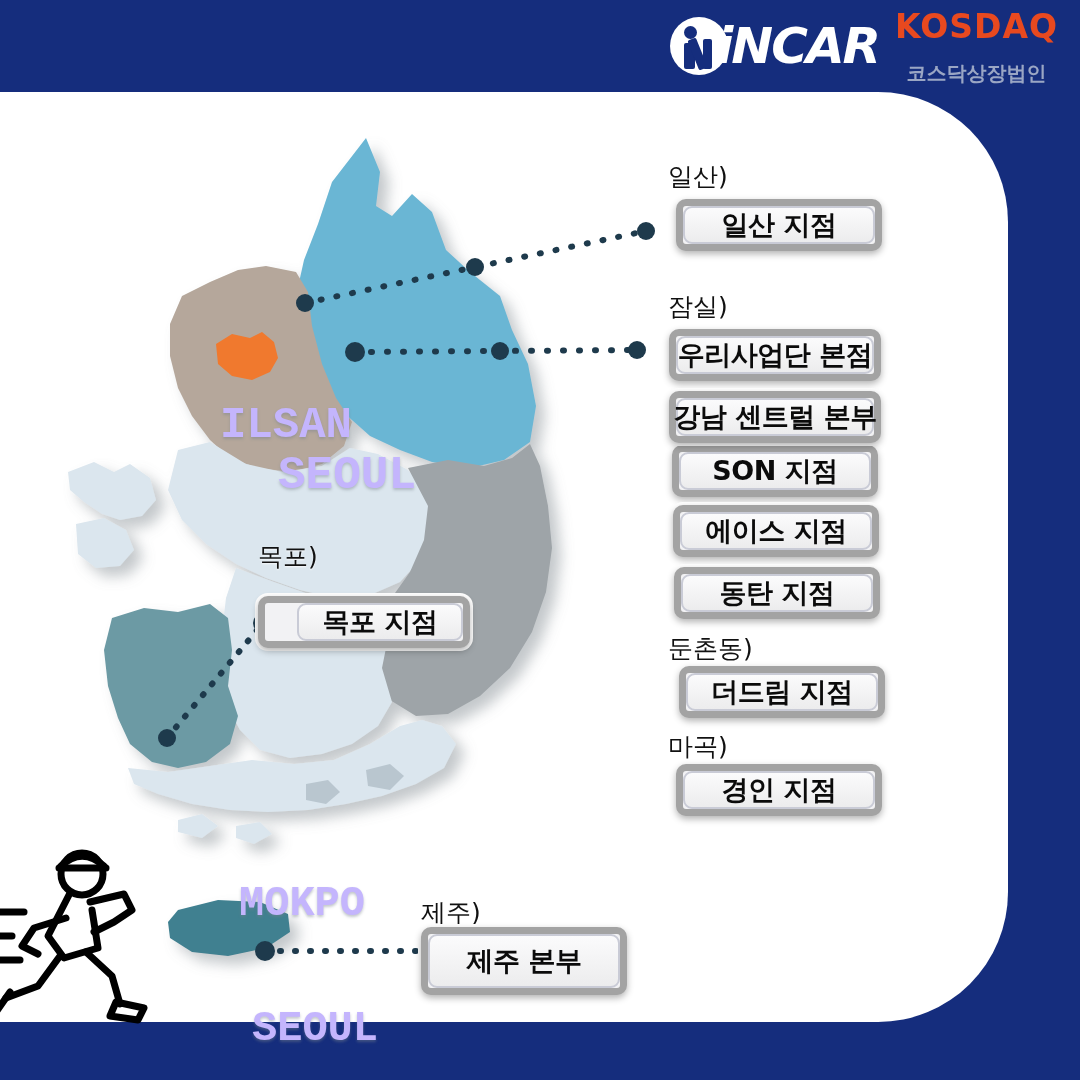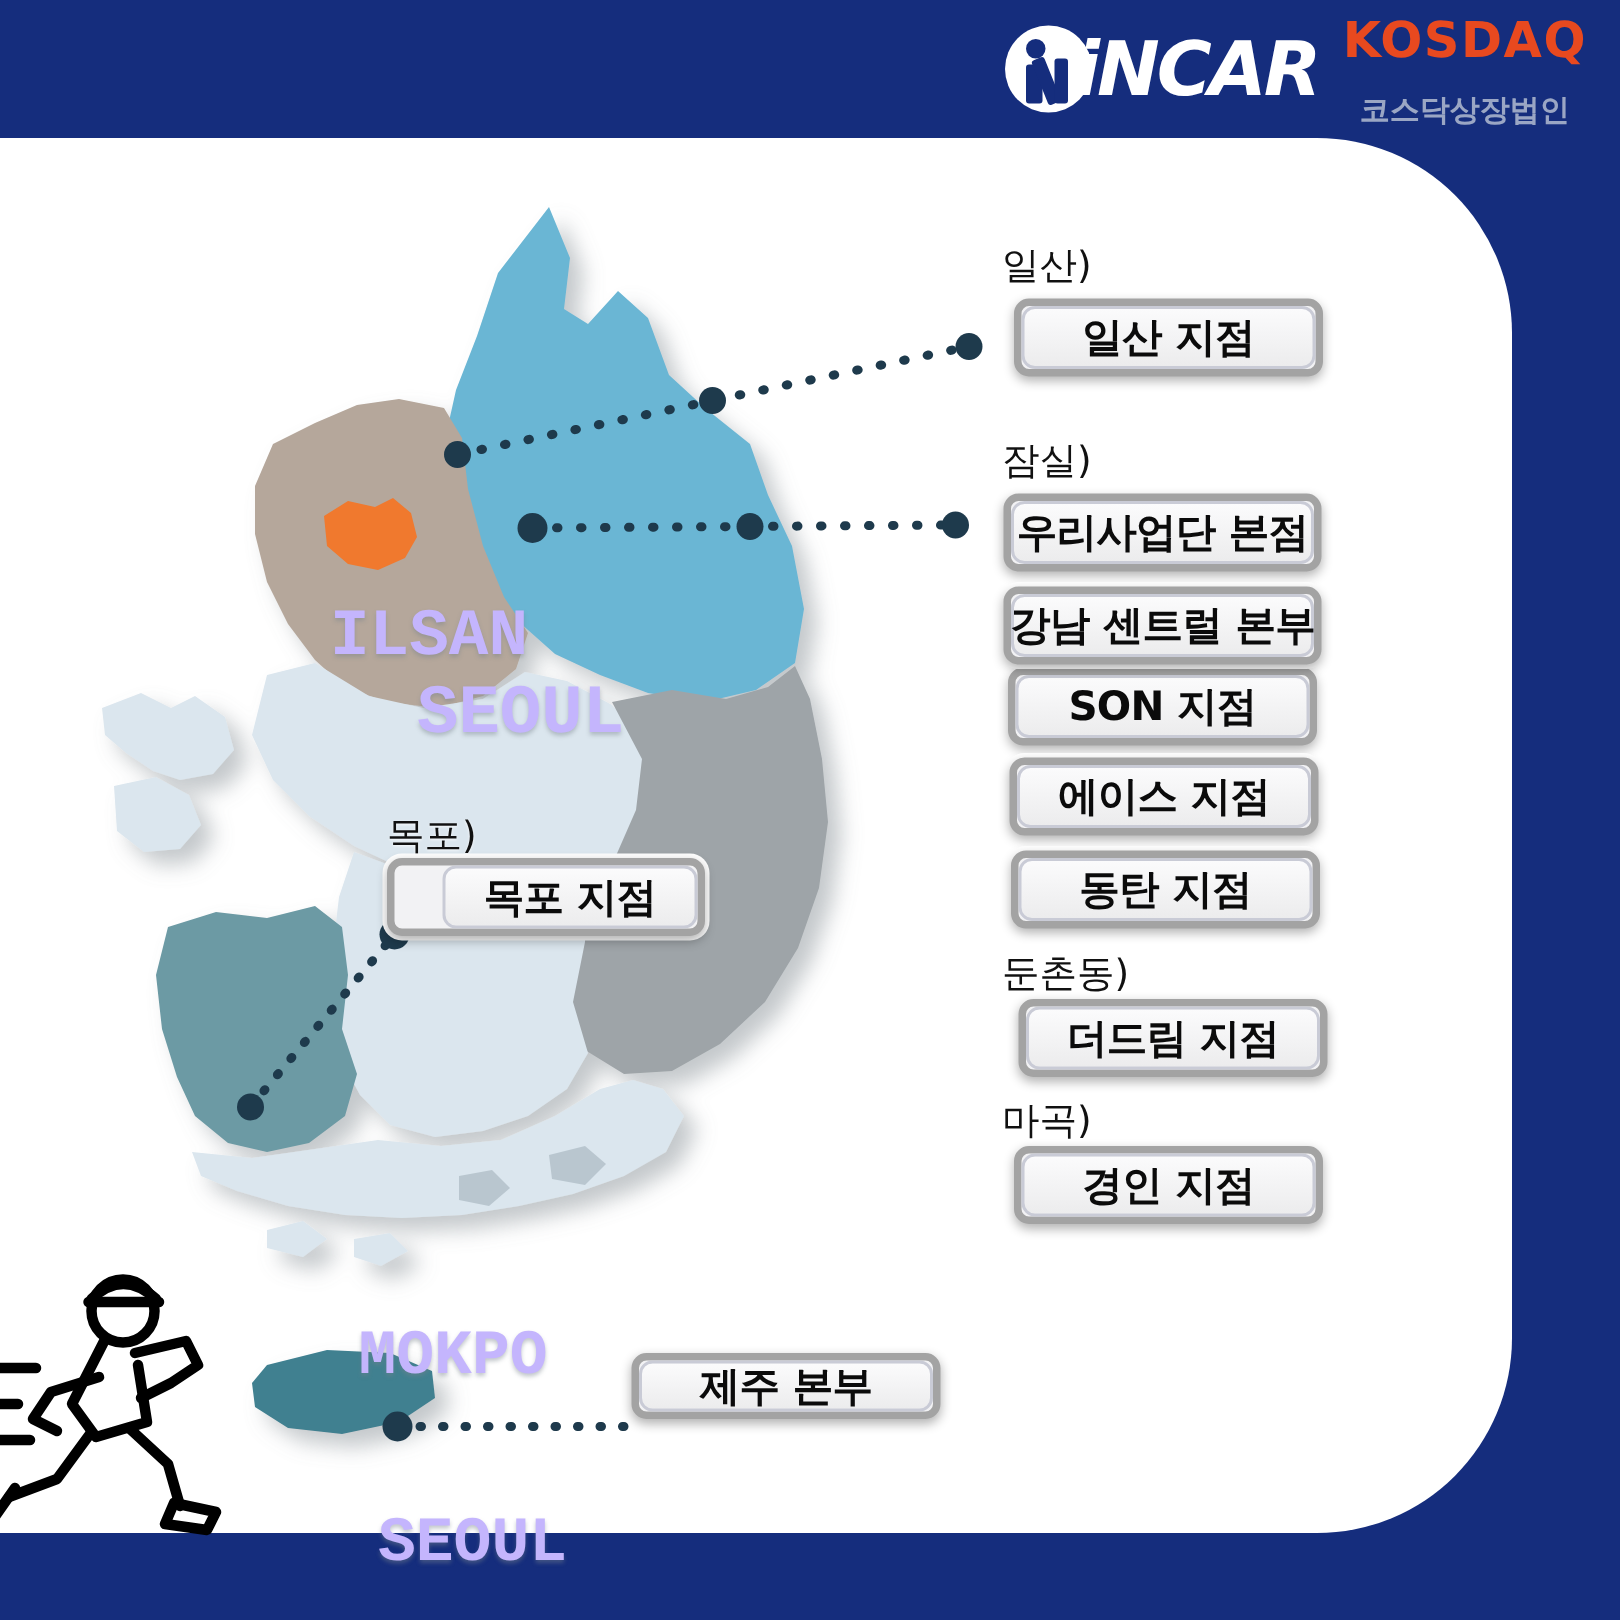--- a/index.html
+++ b/index.html
@@ -87,21 +87,21 @@
   
   .labels{position:absolute;left:0;top:0;width:1080px;height:1080px;z-index:20;}
   .grp-title{
     position:absolute;color:#111111;font-weight:normal;font-size:25px;
     font-family:"DejaVu Sans",sans-serif;white-space:nowrap;
     text-shadow:0 1px 2px rgba(255,255,255,.9);
   }
   .pill{
     position:absolute;box-sizing:border-box;
     background:#f2f2f4;
-    border:5px solid #a3a3a3;
+    border:7px solid #a3a3a3;
     border-radius:10px;
     box-shadow:0 3px 7px rgba(0,0,0,.30), 0 0 0 3px #ffffff;
     display:flex;align-items:flex-end;justify-content:center;
   }
   .pill-inner{
     box-sizing:border-box;width:100%;height:100%;
     border:2px solid #c9cbd6;border-radius:9px;
     background:linear-gradient(180deg,#fbfbfc 0%,#ececed 100%);
     display:flex;align-items:center;justify-content:center;
   }
@@ -267,28 +267,28 @@
     </div>
 
     <div class="grp-title" style="left:668px;top:730px;">마곡)</div>
     <div class="pill" style="left:676px;top:764px;width:206px;height:52px;">
       <div class="pill-inner">
           <span class="pill-text">경인 지점</span>
         </div>
     </div>
 
     <div class="grp-title" style="left:258px;top:540px;">목포)</div>
-    <div class="pill" style="left:258px;top:572px;width:212px;height:52px;padding-left:32px;">
+    <div class="pill" style="left:258px;top:596px;width:212px;height:52px;padding-left:32px;">
       <div class="pill-inner">
           <span class="pill-text">목포 지점</span>
         </div>
     </div>
 
     <div class="grp-title" style="left:421px;top:896px;">제주)</div>
-    <div class="pill" style="left:421px;top:902px;width:206px;height:44px;">
+    <div class="pill" style="left:421px;top:927px;width:206px;height:68px;">
       <div class="pill-inner">
           <span class="pill-text">제주 본부</span>
         </div>
     </div>
   </div>
 
   <div class="runner">
     <svg viewBox="0 0 180 190" xmlns="http://www.w3.org/2000/svg" fill="none" stroke="#000000" stroke-width="7" stroke-linecap="round" stroke-linejoin="round">
 
       <circle cx="96" cy="38" r="21"></circle>

